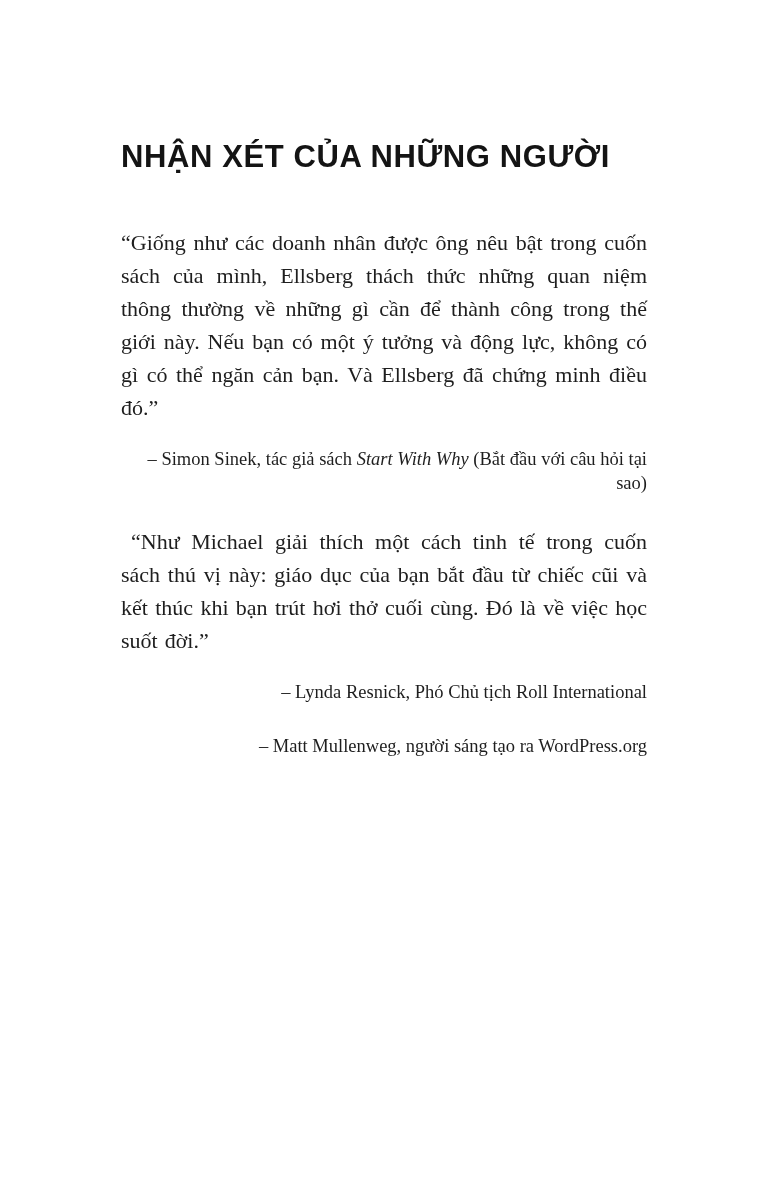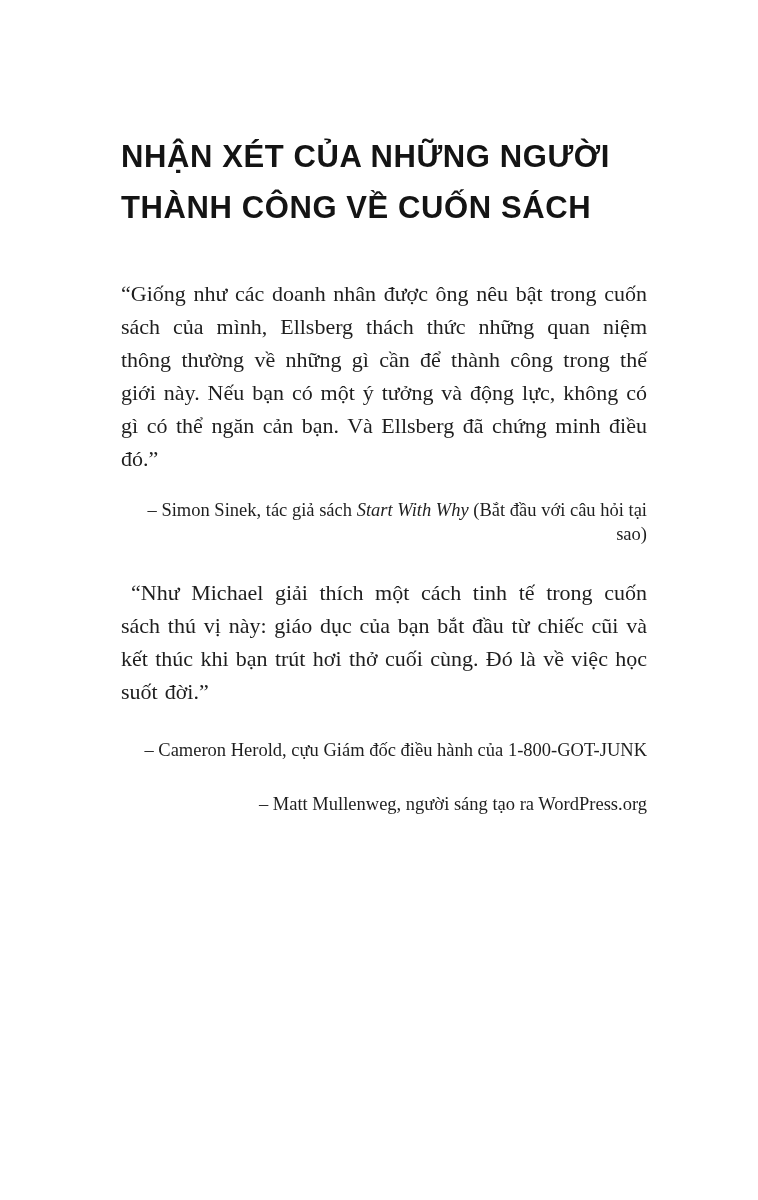--- a/index.html
+++ b/index.html
@@ -45,33 +45,32 @@
   }
   .attribution i { font-style: italic; }
 </style>
 </head>
 <body>
 
 <div class="page">
 
   <h1 class="page-title">
     <span>NHẬN XÉT CỦA NHỮNG NGƯỜI</span><br>
-    <span>THÀNH CÔNG VỀ CUỐN SÁCH</span>
   </h1>
 
   <section class="quote-block">
     <p class="quote-text">“Giống như các doanh nhân được ông nêu bật trong cuốn sách của mình, Ellsberg thách thức những quan niệm thông thường về những gì cần để thành công trong thế giới này. Nếu bạn có một ý tưởng và động lực, không có gì có thể ngăn cản bạn. Và Ellsberg đã chứng minh điều đó.”</p>
     <p class="attribution"><span>– Simon Sinek, tác giả sách </span><i>Start With Why</i><span> (Bắt đầu với câu hỏi tại sao)</span></p>
   </section>
 
   <section class="quote-block">
     <p class="quote-text indent">“Như Michael giải thích một cách tinh tế trong cuốn sách thú vị này: giáo dục của bạn bắt đầu từ chiếc cũi và kết thúc khi bạn trút hơi thở cuối cùng. Đó là về việc học suốt đời.”</p>
+    <p class="attribution"><span>– Lynda Resnick, Phó Chủ tịch Roll International</span><i></i><span></span></p>
   </section>
 
   <section class="quote-block">
-    <p class="attribution"><span>– Cameron Herold, cựu Giám đốc điều hành của 1-800-GOT-JUNK</span><i></i><span></span></p>
   </section>
 
   <section class="quote-block">
     <p class="attribution"><span>– Matt Mullenweg, người sáng tạo ra WordPress.org</span><i></i><span></span></p>
   </section>
 
 </div>
 
 </body></html>

